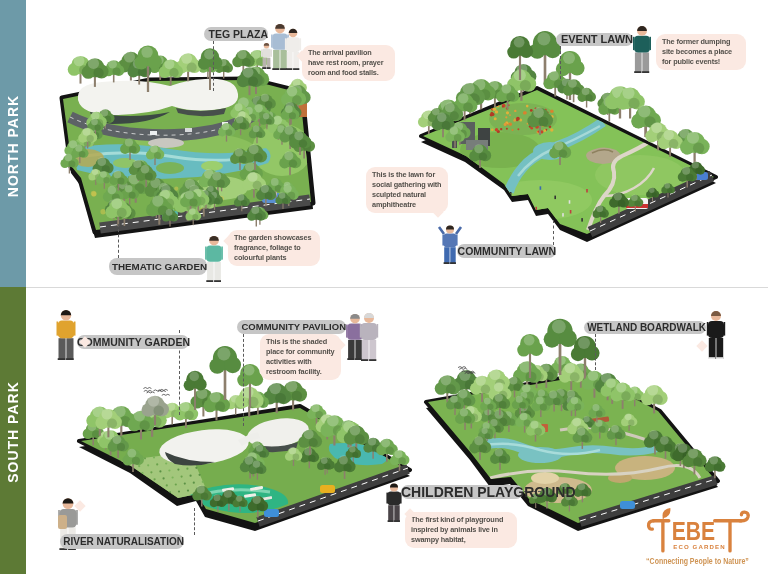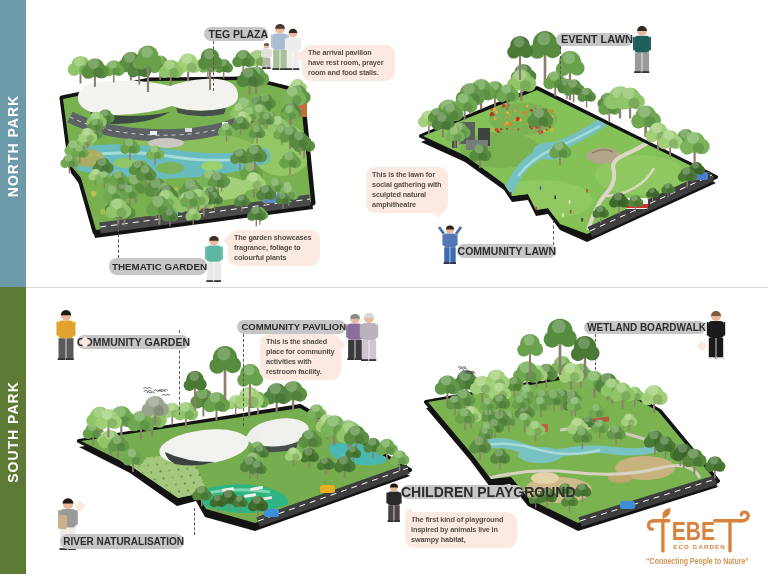--- a/index.html
+++ b/index.html
@@ -918,20 +918,21 @@
 <div class="pill" style="left:237px;top:320px;width:109px;height:14px;line-height:14px;font-size:9.5px;">COMMUNITY PAVILION</div>
 
 <div class="pill" style="left:584px;top:321px;width:122px;height:13px;line-height:13px;font-size:10px;">WETLAND BOARDWALK</div>
 
 <div class="pill" style="left:401px;top:485px;width:122px;height:14px;line-height:14px;font-size:14px;">CHILDREN PLAYGROUND</div>
 
 <div class="pill" style="left:60px;top:534px;width:124px;height:15px;line-height:15px;font-size:10px;">RIVER NATURALISATION</div>
 
 <div class="bub" style="left:302px;top:45px;width:81px;">The arrival pavilion<br>have rest room, prayer<br>room and food stalls.</div>
 
+<div class="bub" style="left:656px;top:34px;width:78px;">The former dumping<br>site becomes a place<br>for public events!</div>
 
 <div class="bub" style="left:228px;top:230px;width:80px;">The garden showcases<br>fragrance, foliage to<br>colourful plants</div>
 
 <div class="bub" style="left:366px;top:167px;width:70px;">This is the lawn for<br>social gathering with<br>sculpted natural<br>amphitheatre</div>
 
 
 <div class="bub" style="left:260px;top:334px;width:69px;">This is the shaded<br>place for community<br>activities with<br>restroom facility.</div>
 
 
 <div class="bub" style="left:405px;top:512px;width:100px;">The first kind of playground<br>inspired by animals live in<br>swampy habitat,</div>

